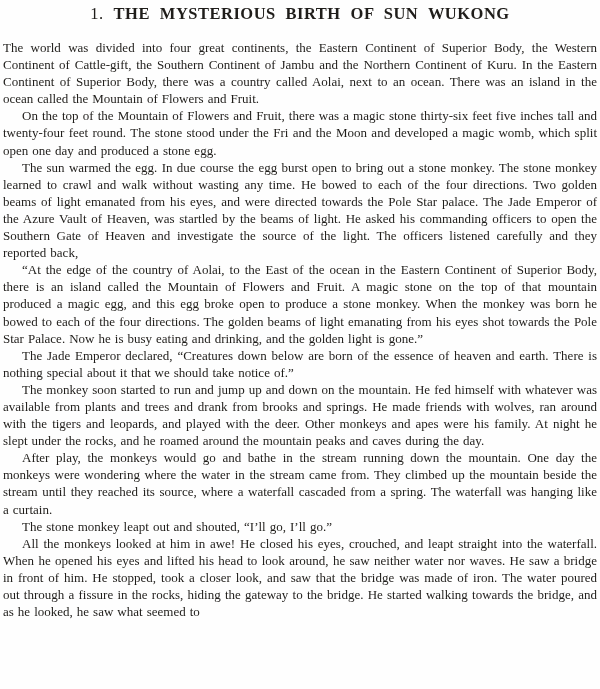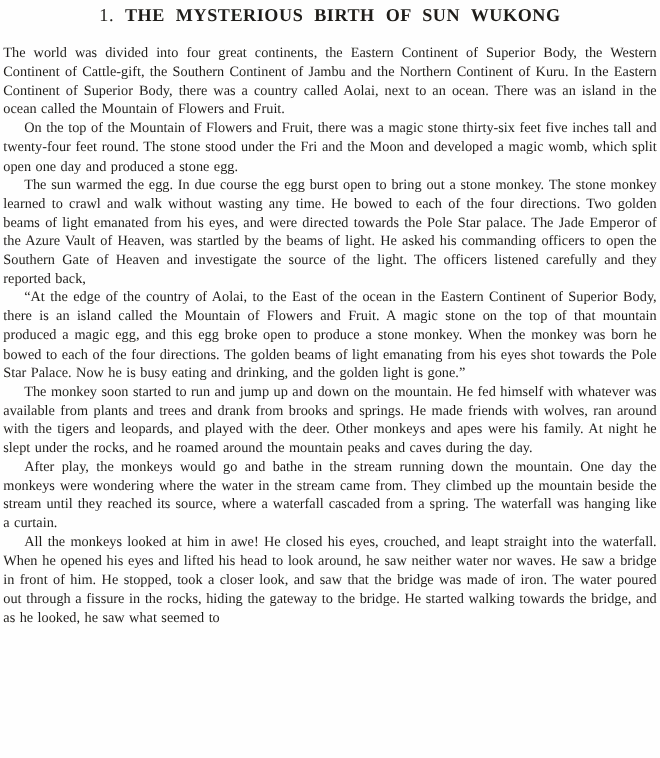--- a/index.html
+++ b/index.html
@@ -43,17 +43,19 @@
 </head>
 <body>
 
 <div class="page" style="background: rgb(254, 254, 254); color: rgb(31, 29, 26);">
   <h1 class="chapter-title"><span>1.</span> <span class="title-bold">THE MYSTERIOUS BIRTH OF SUN WUKONG</span></h1>
   <div class="body-text">
       <p class="para">The world was divided into four great continents, the Eastern Continent of Superior Body, the Western Continent of Cattle-gift, the Southern Continent of Jambu and the Northern Continent of Kuru. In the Eastern Continent of Superior Body, there was a country called Aolai, next to an ocean. There was an island in the ocean called the Mountain of Flowers and Fruit.</p>
       <p class="para indent">On the top of the Mountain of Flowers and Fruit, there was a magic stone thirty-six feet five inches tall and twenty-four feet round. The stone stood under the Fri and the Moon and developed a magic womb, which split open one day and produced a stone egg.</p>
       <p class="para indent">The sun warmed the egg. In due course the egg burst open to bring out a stone monkey. The stone monkey learned to crawl and walk without wasting any time. He bowed to each of the four directions. Two golden beams of light emanated from his eyes, and were directed towards the Pole Star palace. The Jade Emperor of the Azure Vault of Heaven, was startled by the beams of light. He asked his commanding officers to open the Southern Gate of Heaven and investigate the source of the light. The officers listened carefully and they reported back,</p>
       <p class="para indent">“At the edge of the country of Aolai, to the East of the ocean in the Eastern Continent of Superior Body, there is an island called the Mountain of Flowers and Fruit. A magic stone on the top of that mountain produced a magic egg, and this egg broke open to produce a stone monkey. When the monkey was born he bowed to each of the four directions. The golden beams of light emanating from his eyes shot towards the Pole Star Palace. Now he is busy eating and drinking, and the golden light is gone.”</p>
+      <p class="para indent">The Jade Emperor declared, “Creatures down below are born of the essence of heaven and earth. There is nothing special about it that we should take notice of.”</p>
       <p class="para indent">The monkey soon started to run and jump up and down on the mountain. He fed himself with whatever was available from plants and trees and drank from brooks and springs. He made friends with wolves, ran around with the tigers and leopards, and played with the deer. Other monkeys and apes were his family. At night he slept under the rocks, and he roamed around the mountain peaks and caves during the day.</p>
       <p class="para indent">After play, the monkeys would go and bathe in the stream running down the mountain. One day the monkeys were wondering where the water in the stream came from. They climbed up the mountain beside the stream until they reached its source, where a waterfall cascaded from a spring. The waterfall was hanging like a curtain.</p>
+      <p class="para indent">The stone monkey leapt out and shouted, “I’ll go, I’ll go.”</p>
       <p class="para indent">All the monkeys looked at him in awe! He closed his eyes, crouched, and leapt straight into the waterfall. When he opened his eyes and lifted his head to look around, he saw neither water nor waves. He saw a bridge in front of him. He stopped, took a closer look, and saw that the bridge was made of iron. The water poured out through a fissure in the rocks, hiding the gateway to the bridge. He started walking towards the bridge, and as he looked, he saw what seemed to</p>
     </div>
 </div>
 
 </body></html>

